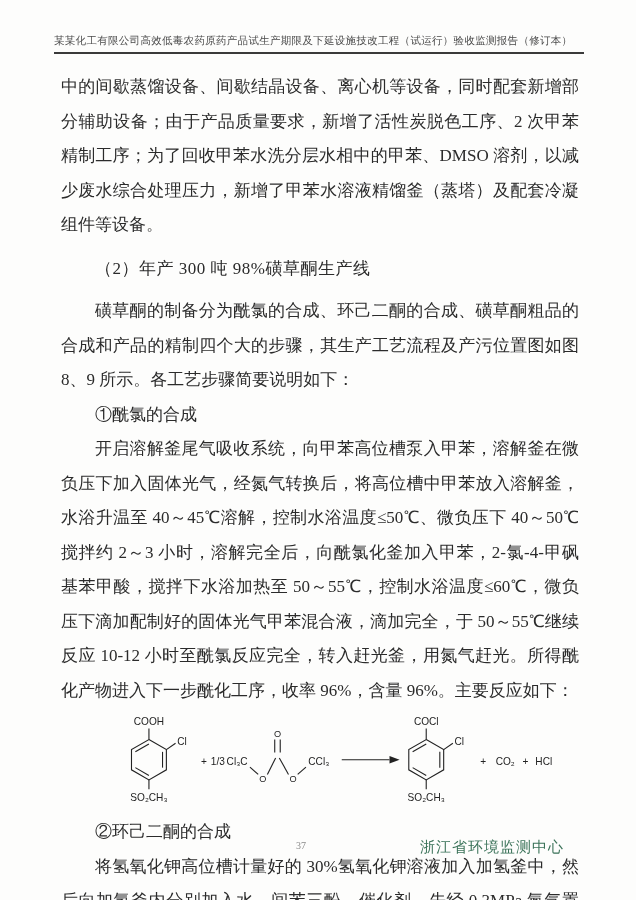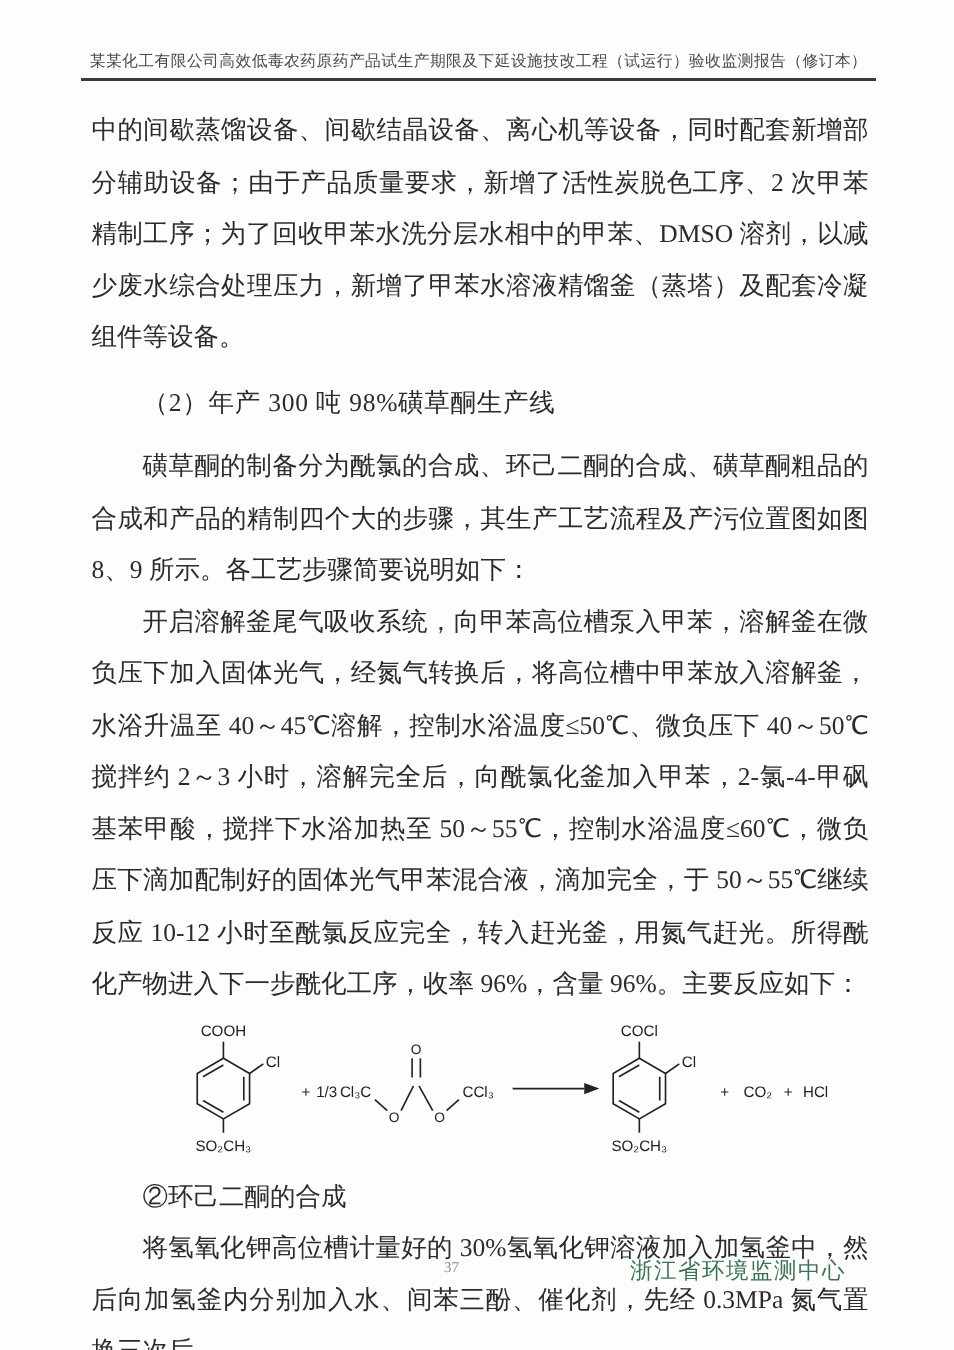--- a/index.html
+++ b/index.html
@@ -11,21 +11,21 @@
     position: relative;
     overflow: hidden;
   }
   .page { position: absolute; inset: 0; background: #fdfdfc; }
 
   
   .header {
     position: absolute; top: 34px; left: 54px; right: 52px;
     border-bottom: 2px solid #3a3a3a;
     padding-bottom: 4px;
-    text-align: center;
+    text-align: left;
   }
   .header-text {
     font-size: 10.5px; color: #4a4a4a; letter-spacing: 0.3px;
     white-space: nowrap; overflow: hidden;
   }
 
   
   .content {
     position: absolute; top: 70px; left: 61px; width: 518px;
     font-size: 17px; line-height: 34.5px; text-align: justify;
@@ -69,20 +69,21 @@
 <div class="page">
 
   <div class="header">
     <div class="header-text">某某化工有限公司高效低毒农药原药产品试生产期限及下延设施技改工程（试运行）验收监测报告（修订本）</div>
   </div>
 
   <div class="content">
     <p>中的间歇蒸馏设备、间歇结晶设备、离心机等设备，同时配套新增部分辅助设备；由于产品质量要求，新增了活性炭脱色工序、2 次甲苯精制工序；为了回收甲苯水洗分层水相中的甲苯、DMSO 溶剂，以减少废水综合处理压力，新增了甲苯水溶液精馏釜（蒸塔）及配套冷凝组件等设备。</p>
     <p class="heading">（2）年产 300 吨 98%磺草酮生产线</p>
     <p class="indent">磺草酮的制备分为酰氯的合成、环己二酮的合成、磺草酮粗品的合成和产品的精制四个大的步骤，其生产工艺流程及产污位置图如图 8、9 所示。各工艺步骤简要说明如下：</p>
+    <p class="steptitle">①酰氯的合成</p>
     <p class="indent">开启溶解釜尾气吸收系统，向甲苯高位槽泵入甲苯，溶解釜在微负压下加入固体光气，经氮气转换后，将高位槽中甲苯放入溶解釜，水浴升温至 40～45℃溶解，控制水浴温度≤50℃、微负压下 40～50℃搅拌约 2～3 小时，溶解完全后，向酰氯化釜加入甲苯，2-氯-4-甲砜基苯甲酸，搅拌下水浴加热至 50～55℃，控制水浴温度≤60℃，微负压下滴加配制好的固体光气甲苯混合液，滴加完全，于 50～55℃继续反应 10-12 小时至酰氯反应完全，转入赶光釜，用氮气赶光。所得酰化产物进入下一步酰化工序，收率 96%，含量 96%。主要反应如下：</p>
 
     <div class="reaction">
       <svg width="432" height="101" viewBox="0 0 470 110">
 
         <g>
           <text x="28" y="14" text-anchor="middle">COOH</text>
           <line x1="28" y1="18" x2="28" y2="30"></line>
           <g>
             <polygon points="28,30 47,41 47,63 28,74 9,63 9,41"></polygon>

